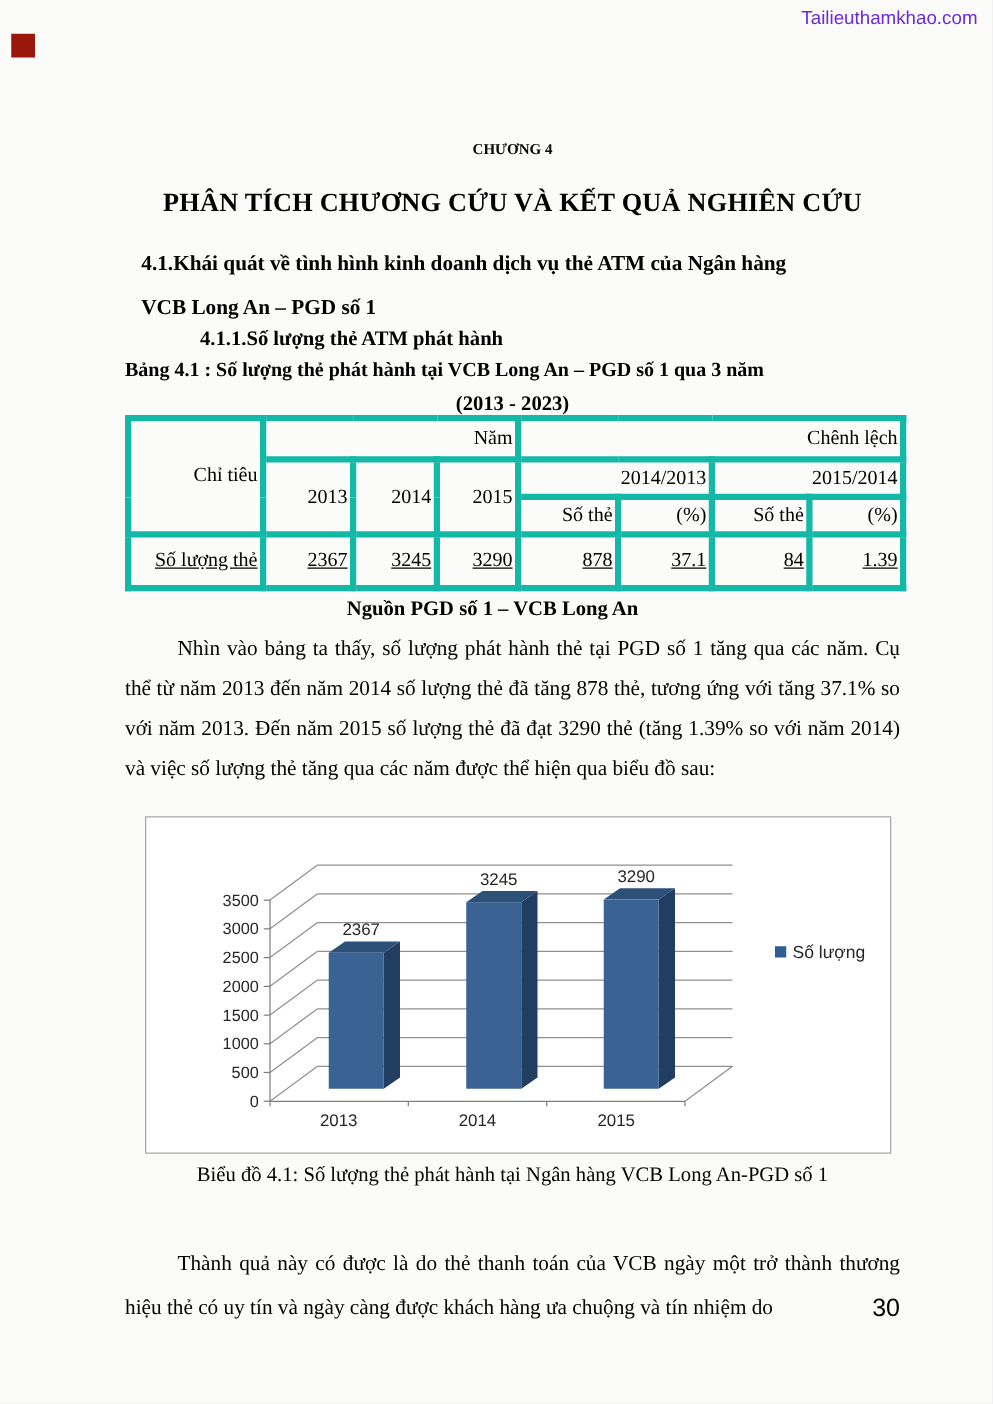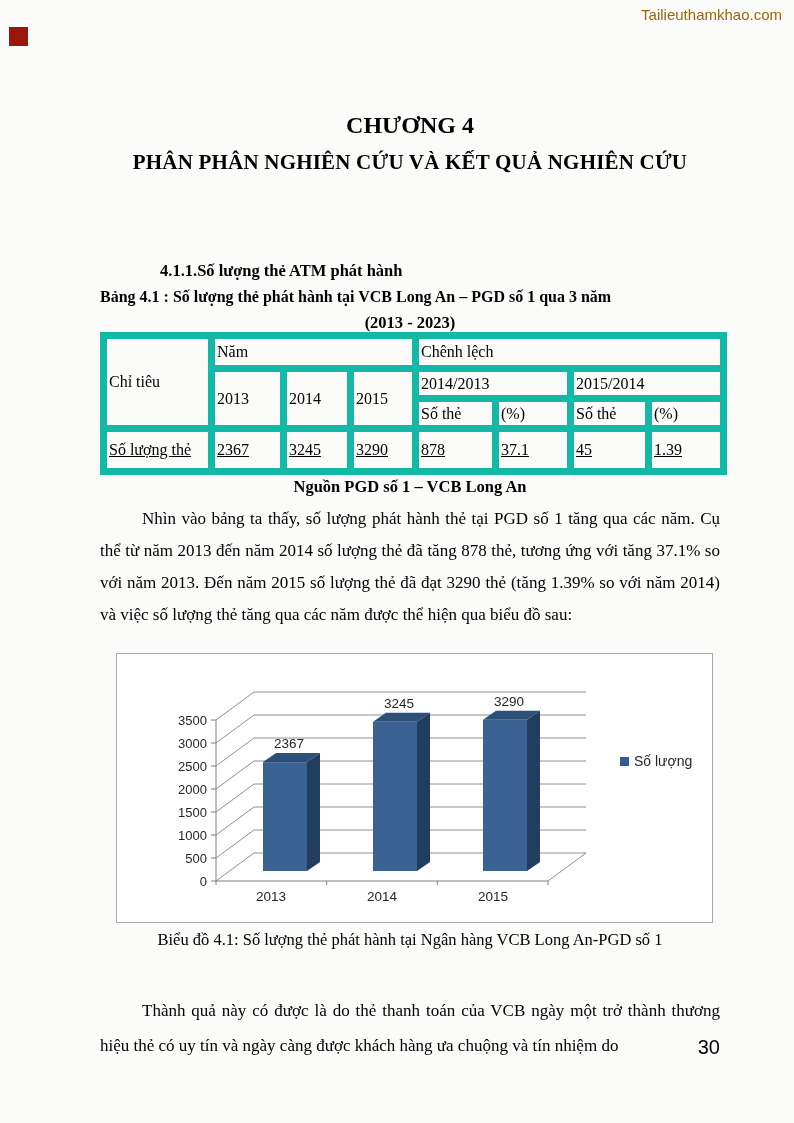--- a/index.html
+++ b/index.html
@@ -1,53 +1,57 @@
 <!DOCTYPE html>
 <html><head>
 <meta charset="utf-8">
 <style>
   html,body{margin:0;padding:0;background:#e8e8e8;}
   .page{position:relative;width:794px;height:1123px;margin:0 auto;background:#fbfbfa;
         font-family:"Liberation Serif","DejaVu Serif",serif;color:#000;overflow:hidden;}
   .abs{position:absolute;}
   .watermark{top:6px;right:12px;font-family:"Liberation Sans","DejaVu Sans",sans-serif;
-             font-size:15px;color:#a16207;text-shadow:1px 1px 0 #ffffff;text-align:center;}
+             font-size:15px;color:#6d28d9;text-shadow:1px 1px 0 #ffffff;text-align:center;}
   .corner-square{top:27px;left:9px;width:19px;height:19px;background:#9a170b;}
-  .chapter{top:112px;left:100px;width:620px;text-align:center;font-weight:bold;font-size:24px;}
+  .chapter{top:112px;left:100px;width:620px;text-align:center;font-weight:bold;font-size:12px;}
   .main-title{top:150px;left:87px;width:646px;text-align:center;font-weight:bold;font-size:21px;letter-spacing:.2px;}
   .sec41{top:193px;left:113px;width:610px;font-weight:bold;font-size:17px;line-height:35px;}
   .sec411{top:261px;left:160px;font-weight:bold;font-size:16.5px;text-align:right;}
   .tbl-caption{top:288px;left:100px;width:620px;font-weight:bold;font-size:16px;}
   .tbl-caption2{top:313px;left:100px;width:620px;text-align:center;font-weight:bold;font-size:16.5px;}
   table.data{top:332px;left:100px;border-collapse:collapse;table-layout:fixed;width:620px;
              font-size:16px;position:absolute;}
-  table.data td{border:7px solid #14b8a6;text-align:left;vertical-align:middle;padding:0 2px;
+  table.data td{border:5px solid #14b8a6;text-align:right;vertical-align:middle;padding:0 2px;
                 overflow:hidden;}
   tr.r1{height:33px;} tr.r2{height:30px;} tr.r3{height:30px;} tr.r4{height:43px;text-decoration:underline;}
-  .source-line{top:477px;left:100px;width:620px;text-align:center;font-weight:bold;font-size:16.5px;}
+  .source-line{top:477px;left:84px;width:620px;text-align:center;font-weight:bold;font-size:16.5px;}
   .para{left:100px;width:620px;text-align:justify;font-size:17px;}
   .p1{top:503px;line-height:32px;text-indent:42px;}
   .p2{top:956px;line-height:35px;text-indent:42px;margin-top:37px;}
   .chart-box{top:653px;left:116px;width:595px;height:268px;background:#ffffff;border:1px solid #a8a8a8;}
   .chart-caption{top:930px;left:100px;width:620px;text-align:center;font-weight:normal;font-size:16.5px;}
   .page-num{top:1036px;left:100px;width:620px;text-align:right;
             font-family:"Liberation Sans","DejaVu Sans",sans-serif;font-size:20px;}
   svg text{font-family:"Liberation Sans","DejaVu Sans",sans-serif;fill:#262626;}
 </style>
 </head>
 <body>
 
 <div class="page">
 
   <div class="abs watermark">Tailieuthamkhao.com</div>
   <div class="abs corner-square"></div>
 
   <div class="abs chapter">CHƯƠNG 4</div>
-  <div class="abs main-title">PHÂN PHÂN NGHIÊN CỨU VÀ KẾT QUẢ NGHIÊN CỨU</div>
+  <div class="abs main-title">PHÂN TÍCH CHƯƠNG CỨU VÀ KẾT QUẢ NGHIÊN CỨU</div>
 
+  <div class="abs sec41">
+    <div>4.1.Khái quát về tình hình kinh doanh dịch vụ thẻ ATM của Ngân hàng</div>
+    <div>VCB Long An – PGD số 1</div>
+  </div>
   <div class="abs sec411">4.1.1.Số lượng thẻ ATM phát hành</div>
 
   <div class="abs tbl-caption">Bảng 4.1 : Số lượng thẻ phát hành tại VCB Long An – PGD số 1 qua 3 năm</div>
   <div class="abs tbl-caption2">(2013 - 2023)</div>
 
   <table class="data">
     <colgroup>
       <col style="width:108px">
         <col style="width:72px">
         <col style="width:67px">
@@ -76,21 +80,21 @@
       <td>Số thẻ</td>
       <td>(%)</td>
     </tr>
     <tr class="r4">
       <td>Số lượng thẻ</td>
       <td>2367</td>
       <td>3245</td>
       <td>3290</td>
       <td>878</td>
       <td>37.1</td>
-      <td>45</td>
+      <td>84</td>
       <td>1.39</td>
     </tr>
   </tbody>
     </table>
 
   <div class="abs source-line">Nguồn PGD số 1 – VCB Long An</div>
 
   <div class="abs para p1">Nhìn vào bảng ta thấy, số lượng phát hành thẻ tại PGD số 1 tăng qua các năm. Cụ thể từ năm 2013 đến năm 2014 số lượng thẻ đã tăng 878 thẻ, tương ứng với tăng 37.1% so với năm 2013. Đến năm 2015 số lượng thẻ đã đạt 3290 thẻ (tăng 1.39% so với năm 2014) và việc số lượng thẻ tăng qua các năm được thể hiện qua biểu đồ sau:</div>
 
   <div class="abs chart-box">

